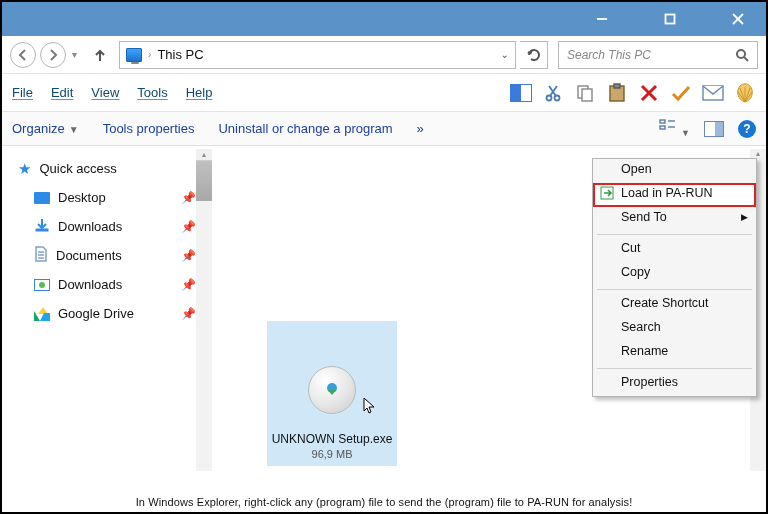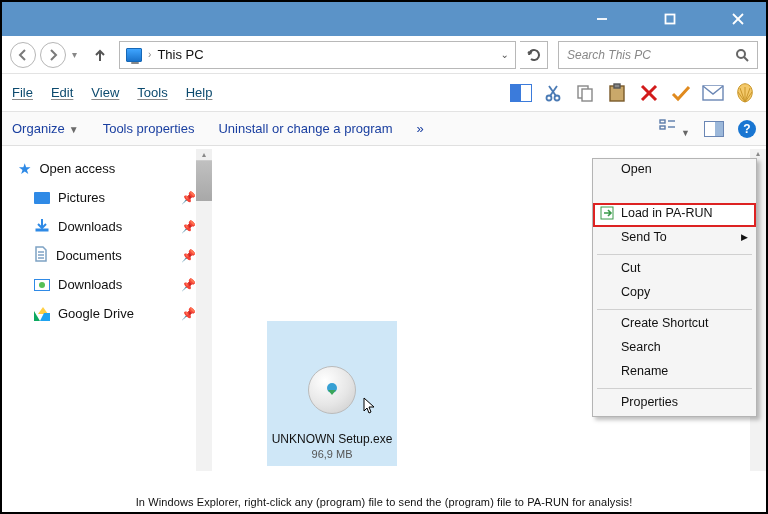--- a/index.html
+++ b/index.html
@@ -73,21 +73,21 @@
   .file-icon svg{width:22px;height:22px;}
   .fname { font-size:12px; text-align:center;}
   .fsize { font-size:11px; color:#555;}
 
   .cursor { position:absolute; left:150px; top:250px; }
   .cursor svg{ width:18px; height:18px; }
 
   
   .ctx { position:absolute; left: 380px; top: 155px; width: 165px; background:#f5f5f5; border:1px solid #b4b4b4; box-shadow: 3px 3px 4px rgba(0,0,0,.25); font-size:12.5px; }
   .ctx-row { height:24px; display:flex; align-items:center; padding: 0 10px 5px 28px; position:relative;}
-  .ctx-row.high { border:2px solid #d22; background:#fff; padding-left:26px;margin-top:20px;}
+  .ctx-row.high { border:2px solid #d22; background:#fff; padding-left:26px;}
   .ctx-row.high .ci { left:4px; }
   .ctx-sep { height:1px; background:#d0d0d0; margin:3px 4px;}
   .ctx .ci { position:absolute; left:6px; width:16px; height:16px; display:flex; align-items:center; justify-content:center;}
   .ctx .sub { position:absolute; right:8px; font-size:9px;}
 
   
   .caption { position:absolute; left:0; right:0; bottom:4px; text-align:center; font-size:11px; font-family: Arial, sans-serif; letter-spacing:.1px; }
 </style>
 </head>
 <body>
@@ -223,25 +223,25 @@
 </div>
 
 <div class="main">
   <div class="sidebar">
     <div class="scroll-track"></div>
     <div class="scroll-stub top">▴</div>
     <div class="scroll-stub thumb"></div>
 
     <div class="tree-item">
       <span class="star">★</span>
-      <span class="lbl">Open access</span>
+      <span class="lbl">Quick access</span>
     </div>
     <div class="tree-item indent">
       <span class="desk-i"></span>
-      <span class="lbl">Pictures</span>
+      <span class="lbl">Desktop</span>
       <span class="pin">📌</span>
     </div>
     <div class="tree-item indent">
       <span class="dl-i"><svg viewBox="0 0 16 16">
             <path d="M8 2v8M4 7l4 4 4-4" stroke="#2f8ae6" stroke-width="2" fill="none"></path>
             <rect x="2" y="12" width="12" height="2" fill="#2f8ae6"></rect>
           </svg></span>
       <span class="lbl">Downloads</span>
       <span class="pin">📌</span>
     </div>

